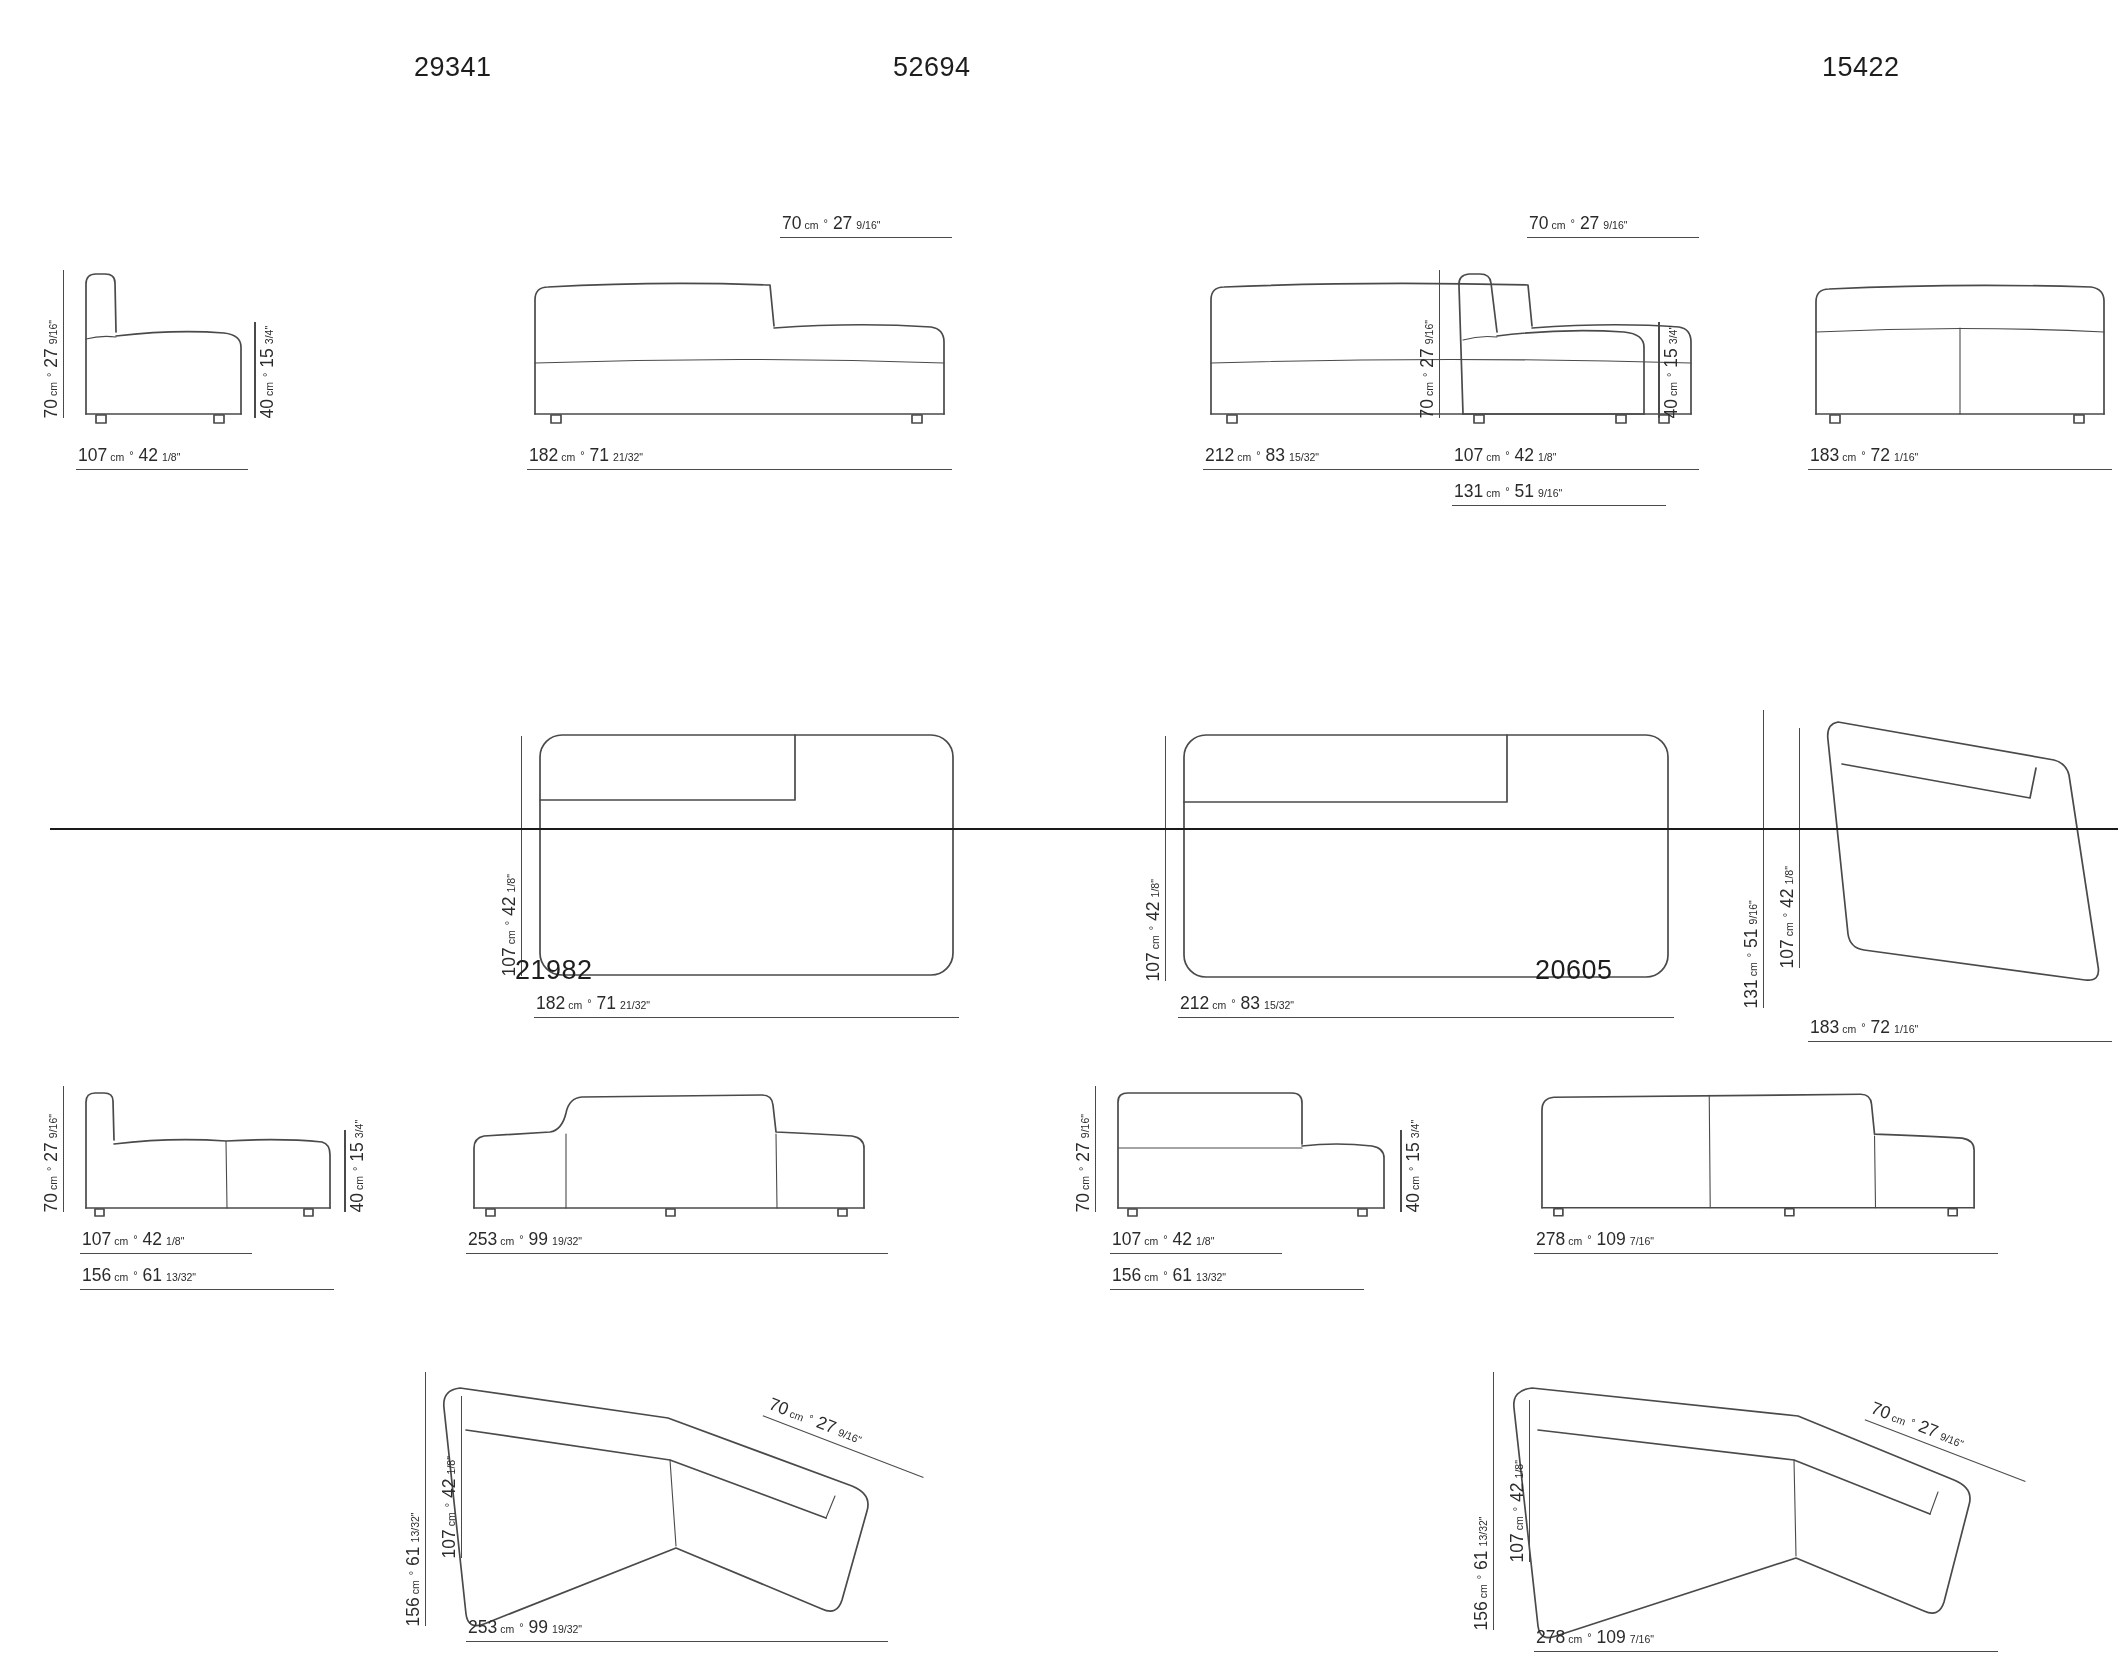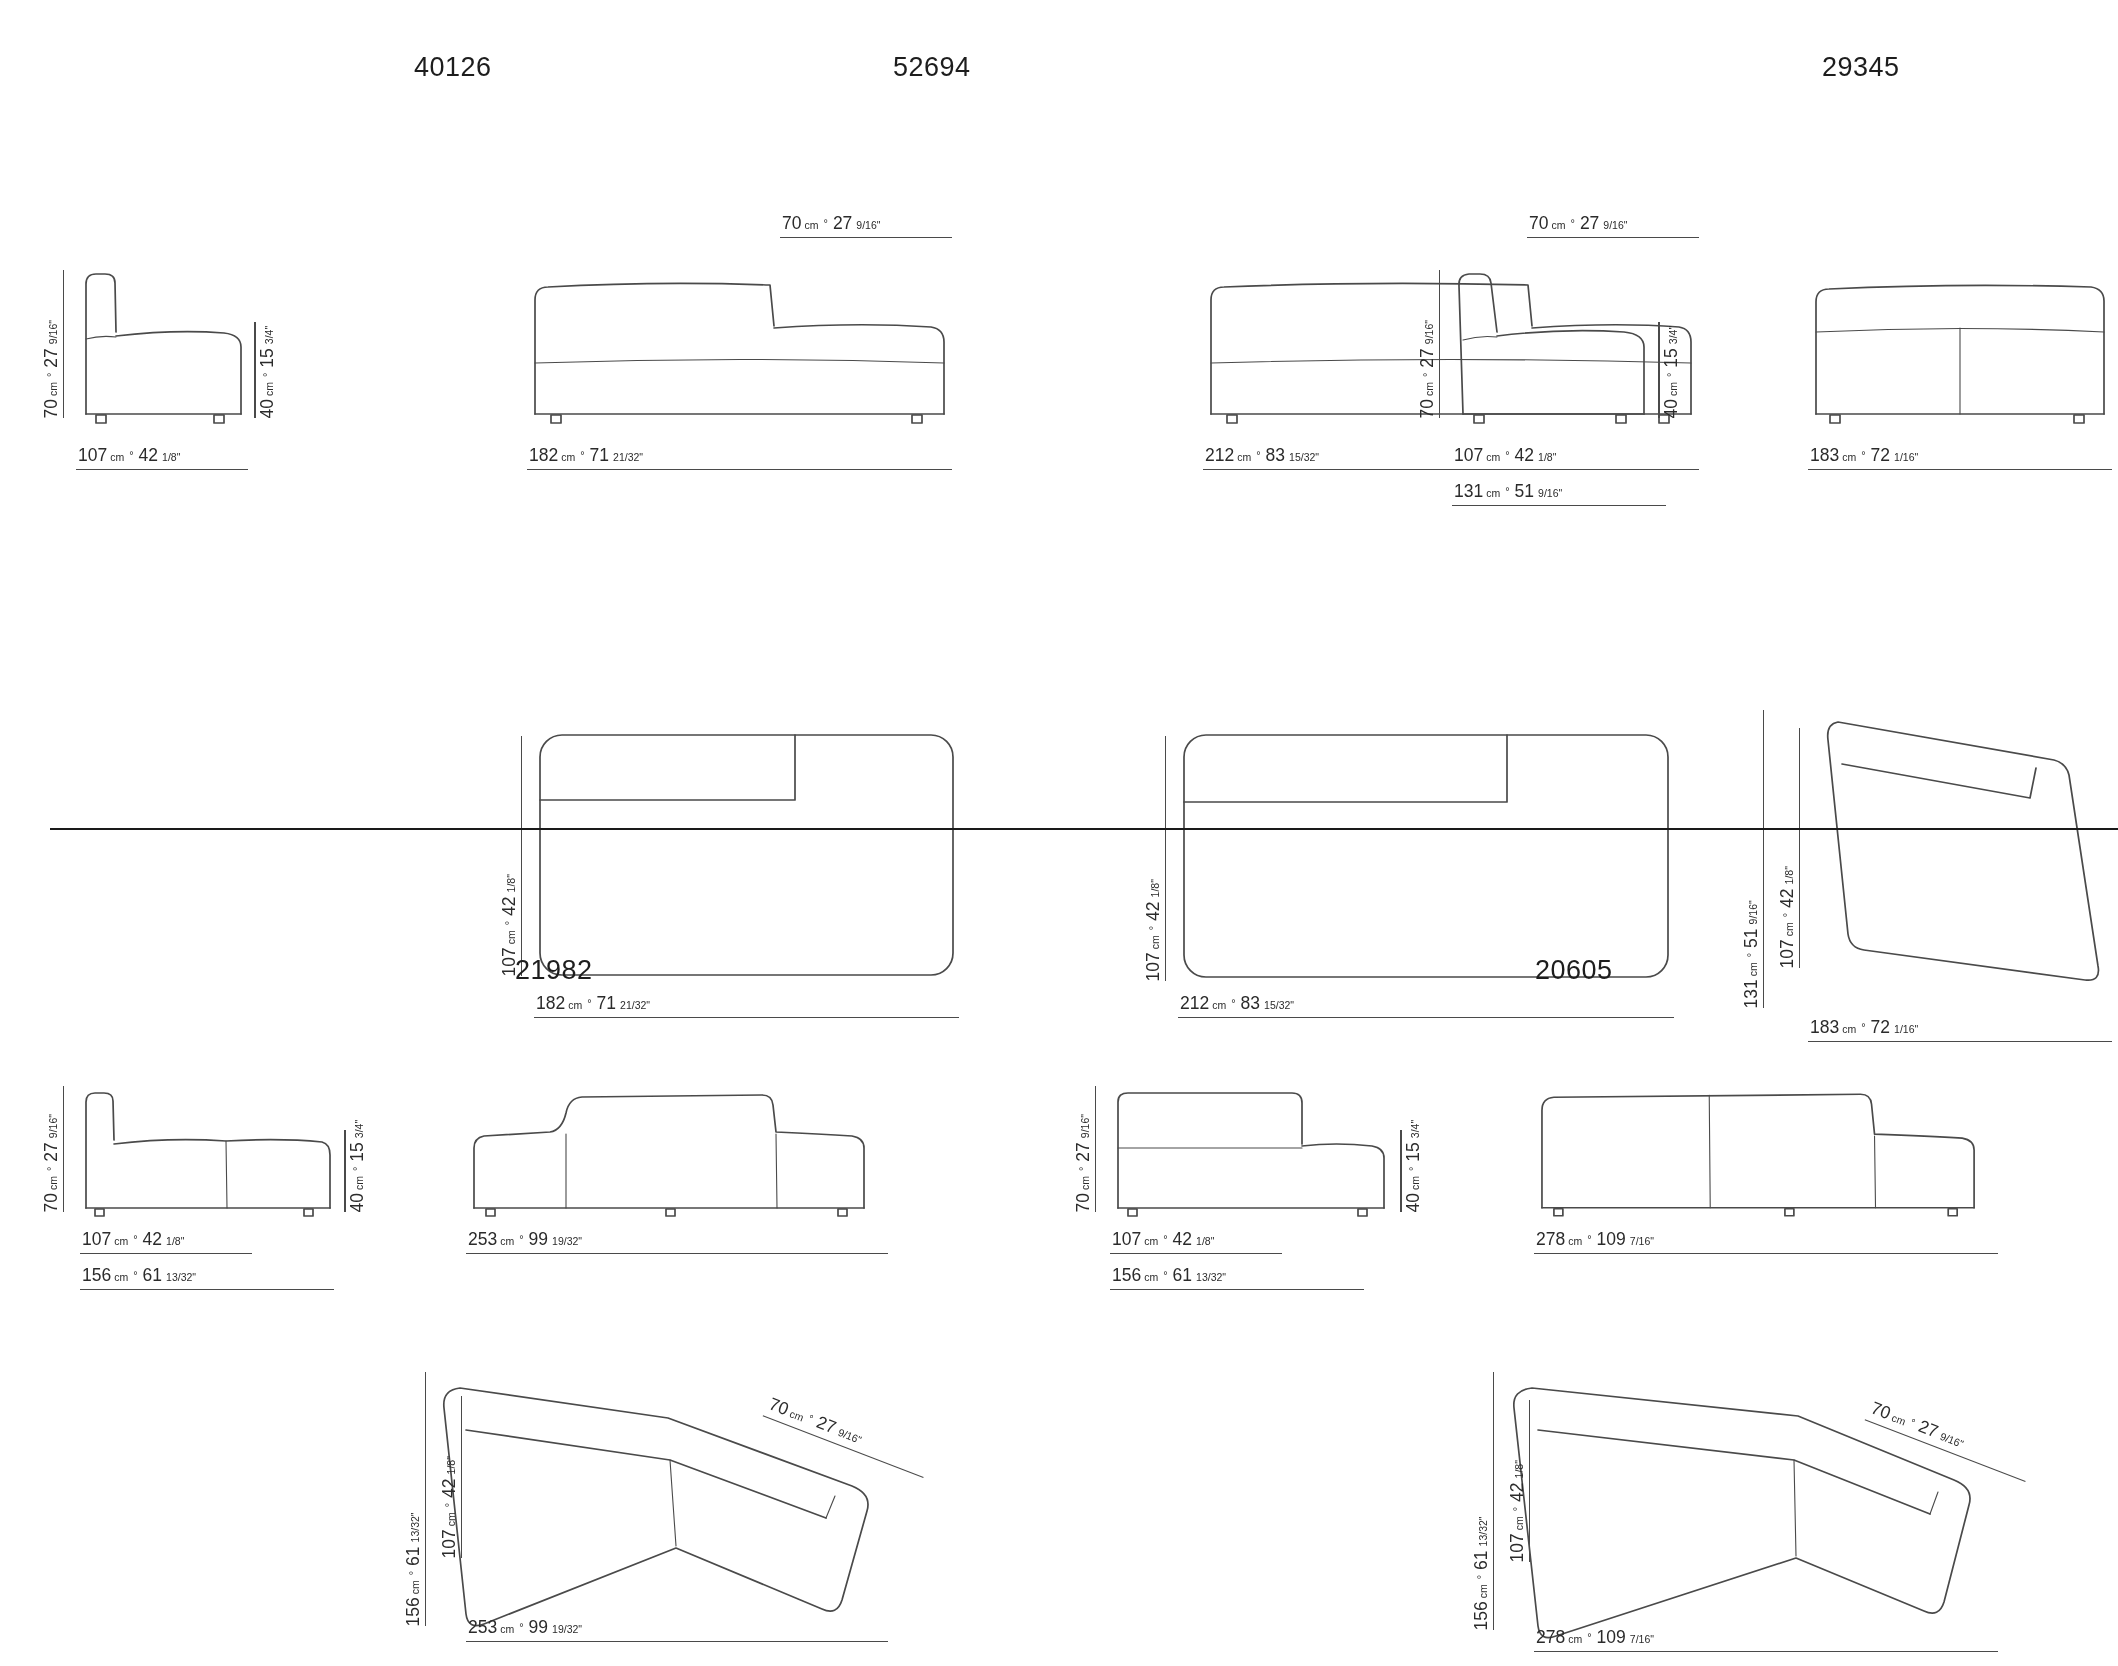--- a/index.html
+++ b/index.html
@@ -27,21 +27,21 @@
   .dim-v .dim-label{position:absolute;left:22px;bottom:0;transform-origin:0 100%;transform:rotate(-90deg)}
   .dim-rot{transform-origin:0 0;transform:rotate(21deg)}
   .divider{position:absolute;background:#1a1a1a}
 </style>
 </head>
 <body>
 
 <div class="canvas">
 
   <div>
-    <div class="model-title" style="left:414px;top:52px">40126</div>
+    <div class="model-title" style="left:414px;top:52px">29341</div>
 
     <div class="drawing" style="left:76px;top:266px;width:172px;height:164px">
       <svg viewBox="0 0 172 164">
         <g>
           <path d="M10,148 L10,18 Q10,8 20,8 L29,8 Q39,8 39,17 L40,66"></path>
           <path d="M40,70 Q100,63 148,67 Q165,69 165,81 L165,148"></path>
           <path d="M10,148 L165,148"></path>
           <path class="thin" d="M10,73 Q25,69 40,71"></path>
           <rect x="20" y="149" width="10" height="8"></rect>
           <rect x="138" y="149" width="10" height="8"></rect>
@@ -202,21 +202,21 @@
           <span class="u">cm</span>
           <span class="s">°</span>
           <span class="n">83</span>
           <span class="f">15/32"</span>
         </span>
       <span class="hline"></span>
     </div>
   </div>
 
   <div>
-    <div class="model-title" style="left:1822px;top:52px">29345</div>
+    <div class="model-title" style="left:1822px;top:52px">15422</div>
 
     <div class="drawing" style="left:1452px;top:266px;width:200px;height:164px">
       <svg viewBox="0 0 200 164">
         <g>
           <path d="M11,148 L7,20 Q6,9 17,8 L28,8 Q38,8 39,17 L45,66"></path>
           <path d="M45,70 Q110,62 172,66 Q192,68 192,81 L192,148"></path>
           <path d="M11,148 L192,148"></path>
           <path class="thin" d="M11,74 Q28,69 45,71"></path>
           <rect x="22" y="149" width="10" height="8"></rect>
           <rect x="164" y="149" width="10" height="8"></rect>

